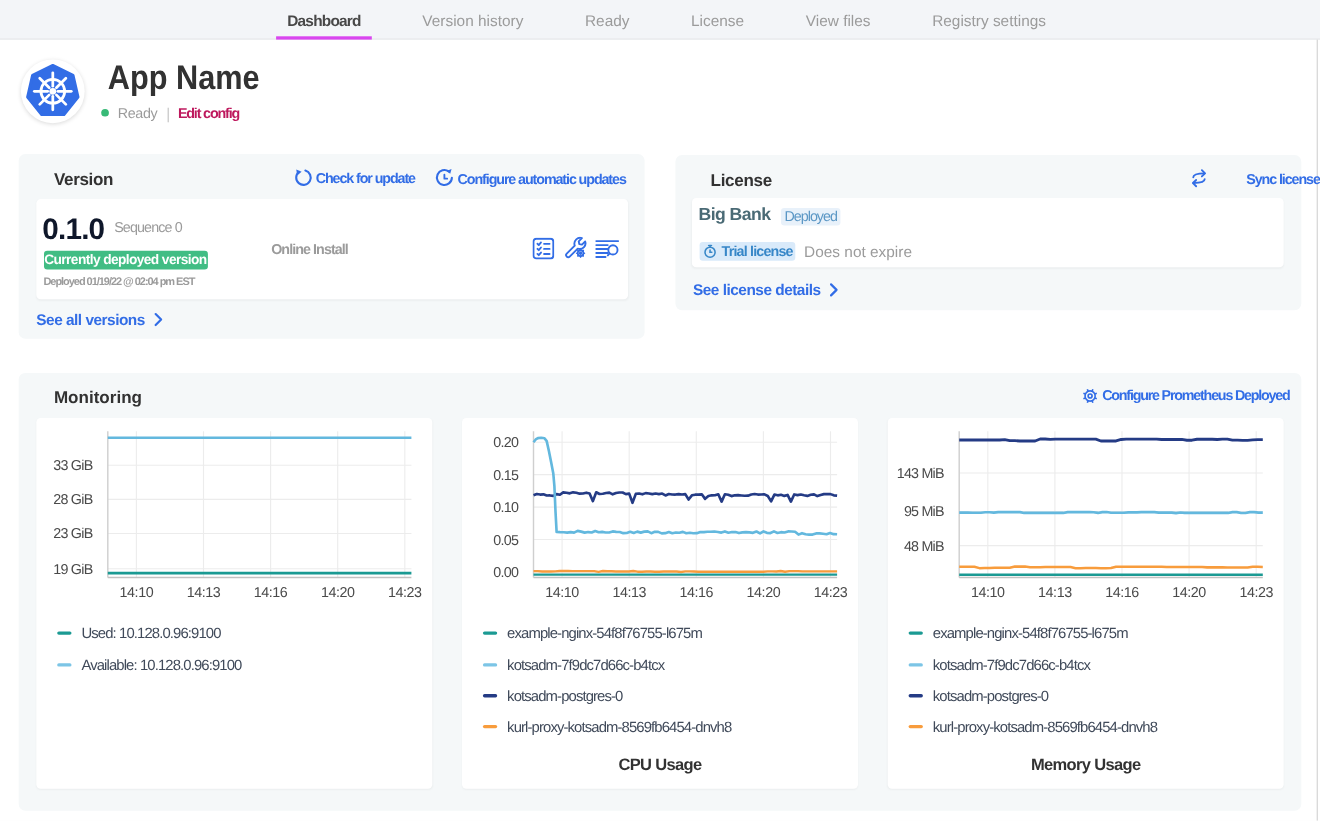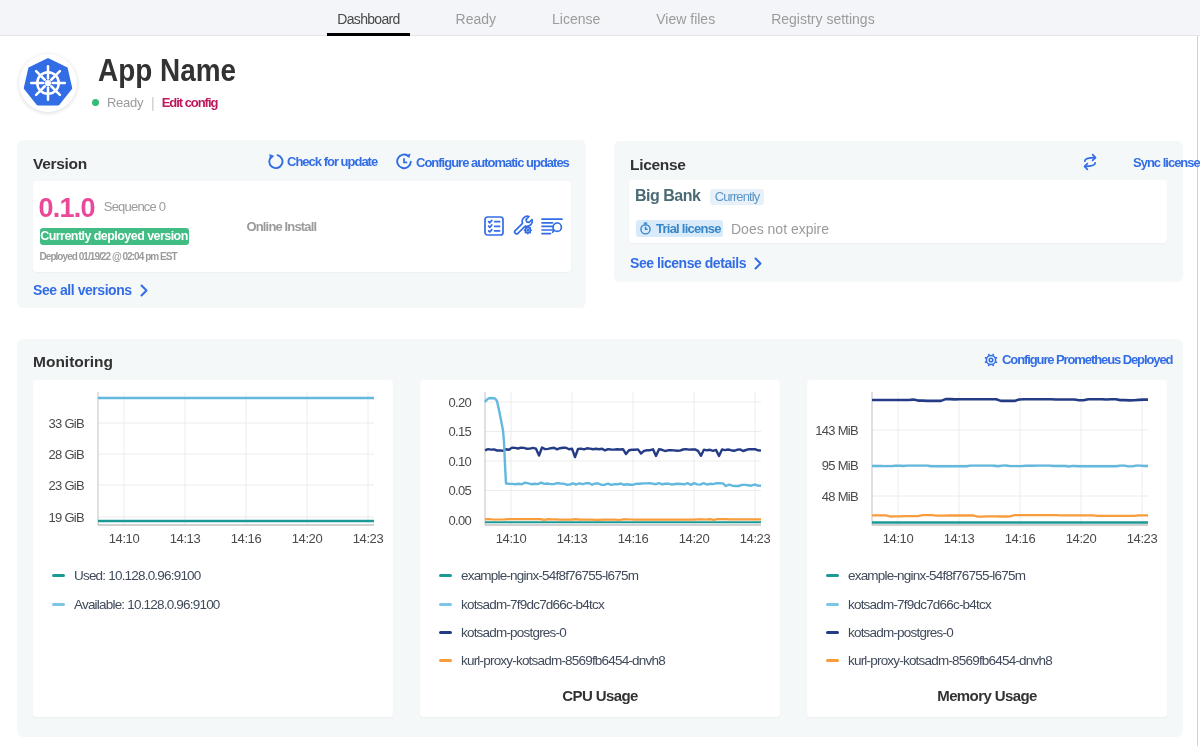--- a/index.html
+++ b/index.html
@@ -2,51 +2,52 @@
 <html><head>
 <meta charset="utf-8">
 <style>
   * { margin:0; padding:0; box-sizing:border-box; }
   html,body { width:1200px; height:746px; background:#fff; font-family:"Liberation Sans", sans-serif; overflow:hidden; }
   .abs { position:absolute; }
   
   .nav { position:absolute; left:0; top:0; width:1200px; height:36px; background:#f3f5f8; border-bottom:1px solid #e5e6e8; }
   .tabs { position:absolute; left:0; top:0; width:1200px; height:36px; display:flex; justify-content:center; transform:translateX(6px); }
   .tab { font-size:14px; color:#9b9b9b; padding:0 10px; margin:0 18px; line-height:38px; height:36px; }
-  .tab.active { color:#484848; font-weight:400; letter-spacing:-0.7px; border-bottom:3px solid #000000; }
+  .tab.active { color:#484848; font-weight:700; letter-spacing:-0.7px; border-bottom:3px solid #d946ef; }
   
   .applogo { position:absolute; left:19px; top:54px; width:58px; height:58px; border-radius:50%; background:#fff; box-shadow:0 1px 4px rgba(0,0,0,0.15); }
   .appname { position:absolute; left:98px; top:53px; font-size:31px; font-weight:700; color:#323232; transform:scaleX(0.9); transform-origin:0 0; white-space:pre; }
   .statusrow { position:absolute; left:92px; top:94px; height:17px; display:flex; align-items:center; font-size:13px; color:#9b9b9b; letter-spacing:-0.3px; }
   .dot { width:7px; height:7px; border-radius:50%; background:#38ba77; margin-right:8px; }
   .vbar { color:#c9c9c9; margin:0 7px 0 8px; font-size:14px; font-weight:400; letter-spacing:0; }
   a.blue { color:#be185d; text-decoration:none; font-weight:700; }
   
   .card { position:absolute; background:#f5f8f9; border-radius:6px; }
   .whitecard { position:absolute; background:#fff; border-radius:4px; box-shadow:0 1px 2px rgba(0,0,0,0.04); }
-  .cardtitle { position:absolute; font-size:15.5px; font-weight:700; color:#323232; letter-spacing:-0.3px; }
+  .cardtitle { position:absolute; font-size:15.5px; font-weight:700; color:#323232; letter-spacing:-0.3px;margin-left:16px; }
   .iconlink { display:flex; align-items:center; font-size:13px; font-weight:700; color:#326de6; letter-spacing:-1px; white-space:pre; }
   .muted { color:#9b9b9b; }
   .seelink { font-size:14px; font-weight:700; color:#326de6; letter-spacing:-0.45px; display:flex; align-items:center; }
   .seelink svg { margin-left:8px; }
   
-  .vnum { font-size:27px; font-weight:700; color:#ec4899; letter-spacing:-0.75px; }
+  .vnum { font-size:27px; font-weight:700; color:#0f172a; letter-spacing:-0.75px; }
   .badge-green { position:absolute; background:#41bd84; color:#fff; font-size:12.5px; font-weight:700; letter-spacing:-0.55px; border-radius:3px; width:149px; height:17px; line-height:17px; text-align:center; }
   .badge-trial { position:absolute; display:flex; align-items:center; background:#d9eafa; color:#3787c8; font-size:13px; font-weight:700; letter-spacing:-0.75px; border-radius:3px; height:17px; padding:0 2px 0 3px; white-space:nowrap; }
   .badge-unstable { position:absolute; background:#e8f1fa; color:#5b97c5; font-size:13px; letter-spacing:-0.9px; border-radius:3px; width:54px; height:16px; line-height:16px; text-align:center; }
   .charttitle { position:absolute; width:360px; text-align:center; font-size:15px; font-weight:700; color:#323232; letter-spacing:-0.6px; }
   .legendrow { position:absolute; display:flex; align-items:center; font-size:13.5px; color:#404a5a; letter-spacing:-0.8px; white-space:pre; }
   .legendrow .dash { width:13px; height:3px; border-radius:2px; margin-right:9px; }
   .rightline { position:absolute; left:1197px; top:36px; width:1px; height:710px; background:#d2d2d2; }
 </style>
 </head>
 <body>
 <div class="nav">
   <div class="tabs">
     <div class="tab active">Dashboard</div>
+    <div class="tab">Version history</div>
     <div class="tab">Ready</div>
     <div class="tab">License</div>
     <div class="tab">View files</div>
     <div class="tab">Registry settings</div>
   </div>
 </div>
 <div class="rightline"></div>
 
 <div class="applogo"><svg width="58" height="58" viewBox="0 0 58 58">
       <polygon points="29.00,5.40 47.45,14.29 52.01,34.25 39.24,50.26 18.76,50.26 5.99,34.25 10.55,14.29" fill="#326de6" stroke="#326de6" stroke-width="2.5" stroke-linejoin="round"></polygon>
@@ -132,21 +133,21 @@
 <div class="card" style="left:614px; top:141px; width:569px; height:141px;">
   <div class="cardtitle" style="left:16px; top:15px;">License</div>
   <div class="abs iconlink" style="left:469px; top:12px;gap:32px;"><svg width="14" height="18" viewBox="0 0 14 18" fill="none" stroke="#326de6" stroke-width="1.7" stroke-linecap="round" stroke-linejoin="round">
         <path d="M1.8 8.2 C1.8 5.8 4.5 4.6 12.0 4.6"></path>
         <path d="M9.6 1.7 L12.5 4.6 L9.6 7.4"></path>
         <path d="M12.2 9.8 C12.2 12.2 9.5 13.4 2.0 13.4"></path>
         <path d="M4.4 10.6 L1.5 13.4 L4.4 16.3"></path>
       </svg><span style="margin-left:4px;">Sync license</span></div>
   <div class="whitecard" style="left:15px; top:39px; width:538px; height:63px;">
     <div class="abs" style="left:6px; top:7px; font-size:16px; font-weight:700; letter-spacing:-0.5px; color:#4a6a75;">Big Bank</div>
-    <div class="badge-unstable" style="left:81px; top:9px;">Currently</div>
+    <div class="badge-unstable" style="left:81px; top:9px;">Deployed</div>
     <div class="badge-trial" style="left:7px; top:40px;">
         <svg width="13" height="13" viewBox="0 0 13 13" fill="none" stroke="#3787c8" stroke-width="1.4" stroke-linecap="round">
           <circle cx="6.5" cy="7.3" r="4.6"></circle>
           <line x1="6.5" y1="5.2" x2="6.5" y2="7.3"></line>
           <line x1="6.5" y1="7.3" x2="8.1" y2="7.3"></line>
           <line x1="5.2" y1="1.1" x2="7.8" y2="1.1"></line>
           <line x1="6.5" y1="1.2" x2="6.5" y2="2.6"></line>
         </svg>
         <span style="margin-left:4px;">Trial license</span>
       </div>

